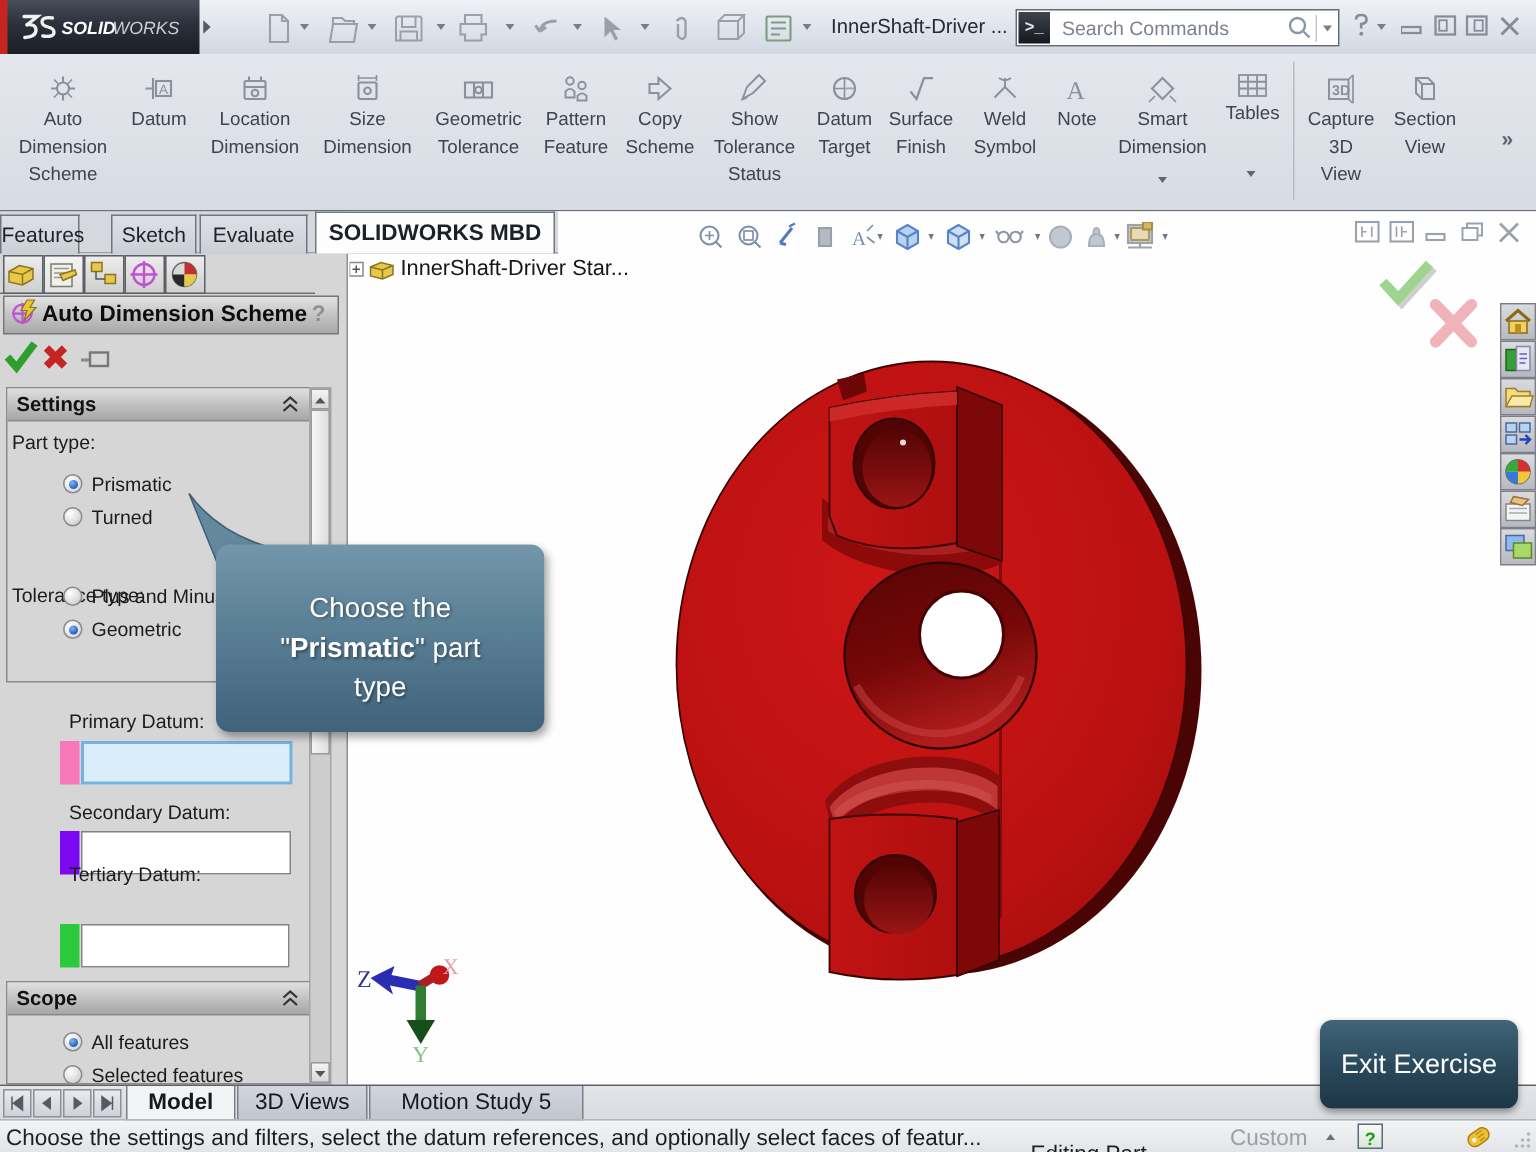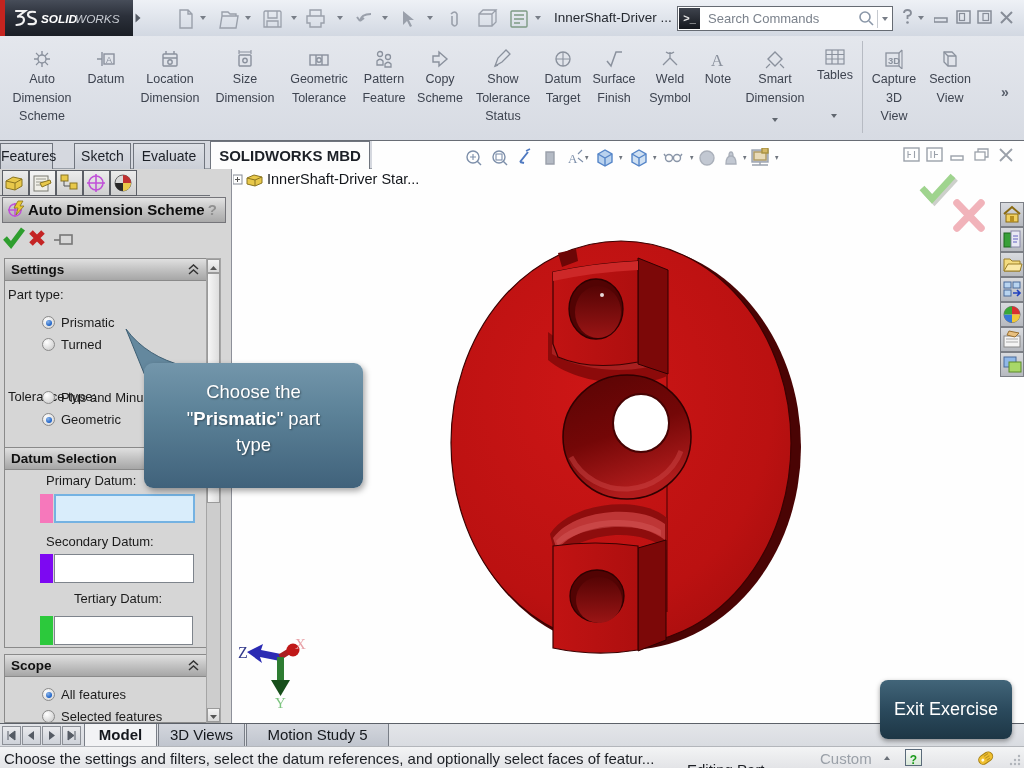--- a/index.html
+++ b/index.html
@@ -34,21 +34,21 @@
 .grphdr{height:22px;background:linear-gradient(#e0e0e0,#c2c2c2 50%,#a6a6a6);border-bottom:1px solid #8a8a8a;font-weight:bold;font-size:13.5px;color:#111;line-height:21px;padding-left:6px;position:relative;}
 .lbl{position:absolute;font-size:13px;color:#1b1b1b;white-space:nowrap;}
 .radio{position:absolute;width:13px;height:13px;border-radius:50%;background:radial-gradient(circle at 35% 30%,#fff,#cdcdcd 85%);border:1px solid #8a8a8a;}
 .radio.sel{background:radial-gradient(circle at 35% 30%,#fdfdfd,#d8d8d8 85%);}
 .radio.sel::after{content:"";position:absolute;left:2.5px;top:2.5px;width:6px;height:6px;border-radius:50%;background:radial-gradient(circle at 35% 30%,#8ab4e8,#1d62c7 70%);}
 .dinput{position:absolute;height:29px;background:#fff;border:1px solid #7e848c;}
 .swatch{position:absolute;width:13px;height:29px;}
 #pscroll{position:absolute;left:206px;top:89px;width:15px;height:465px;background:#cdcdcd;border:1px solid #a5a5a5;}
 #pscroll .sbtn{position:absolute;left:0;width:13px;height:14px;background:linear-gradient(#f4f4f4,#d8d8d8);border:1px solid #9a9a9a;}
 #pscroll .thumb{position:absolute;left:0;top:14px;width:13px;height:230px;background:linear-gradient(90deg,#f6f6f6,#dedede);border:1px solid #9a9a9a;}
-#tooltip{left:144px;top:363px;width:219px;height:125px;border-radius:9px;background:linear-gradient(#7396ab,#5c8298 40%,#40627b);box-shadow:2px 3px 6px rgba(0,0,0,.35);color:#fff;font-size:18.5px;text-align:center;line-height:26.5px;padding-top:16px;z-index:30;text-shadow:1px 1px 2px rgba(0,0,0,.4);}
+#tooltip{left:144px;top:363px;width:219px;height:125px;border-radius:9px;background:linear-gradient(#7396ab,#5c8298 40%,#40627b);box-shadow:2px 3px 6px rgba(0,0,0,.35);color:#fff;font-size:18.5px;text-align:center;line-height:26.5px;padding-top:29px;z-index:30;text-shadow:1px 1px 2px rgba(0,0,0,.4);}
 .tpbtn{position:absolute;left:0;width:24px;height:25px;background:linear-gradient(#d9dbdf,#b6b9bf);border:1px solid #7c7f86;}
 #bottombar{left:0;top:723px;width:1024px;height:39px;background:linear-gradient(#e3e5e9,#d2d5db);border-top:1px solid #5c6169;}
 .navbtn{position:absolute;top:2px;width:19px;height:19px;background:linear-gradient(#e9eaed,#ced2d9);border:1px solid #8c9097;}
 .btab{position:absolute;top:0;height:23px;background:linear-gradient(#d3d6dd,#c0c5ce);border:1px solid #797e87;border-top:none;font-size:15px;color:#15181d;text-align:center;line-height:21px;}
 .btab.active{background:#f2f3f5;font-weight:bold;}
 #statusbar{left:0;top:746px;width:1024px;height:22px;background:linear-gradient(#f3f4f5,#e3e4e7);border-top:1px solid #b3b6bb;font-size:15px;color:#1c1f24;}
 .wb{position:absolute;top:10px;}
 </style>
 </head>
 <body>
@@ -397,30 +397,27 @@
   <div class="lbl" style="left:8px;top:118px;">Part type:</div>
   <div class="radio sel" style="left:42px;top:147px;"></div>
   <div class="lbl" style="left:61px;top:146px;">Prismatic</div>
   <div class="radio" style="left:42px;top:169px;"></div>
   <div class="lbl" style="left:61px;top:168px;">Turned</div>
   <div class="lbl" style="left:8px;top:196px;margin-top:24px;">Tolerance type:</div>
   <div class="radio" style="left:42px;top:222px;"></div>
   <div class="lbl" style="left:61px;top:221px;">Plus and Minus</div>
   <div class="radio sel" style="left:42px;top:244px;"></div>
   <div class="lbl" style="left:61px;top:243px;">Geometric</div>
-  <div class="grp" style="top:278px;height:201px;">
-    <div class="grphdr">Datum Selection</div>
-  </div>
   <div class="lbl" style="left:46px;top:304px;">Primary Datum:</div>
   <div class="swatch" style="left:40px;top:325px;background:#f678bb;"></div>
   <div class="dinput" style="left:54px;top:325px;width:141px;background:#d9edfb;border:2px solid #74b2e2;"></div>
   <div class="lbl" style="left:46px;top:365px;">Secondary Datum:</div>
   <div class="swatch" style="left:40px;top:385px;background:#7d08f2;"></div>
   <div class="dinput" style="left:54px;top:385px;width:140px;"></div>
-  <div class="lbl" style="left:46px;top:422px;margin-left:28px;">Tertiary Datum:</div>
+  <div class="lbl" style="left:46px;top:406px;">Tertiary Datum:</div>
   <div class="swatch" style="left:40px;top:447px;background:#2cc93c;"></div>
   <div class="dinput" style="left:54px;top:447px;width:139px;"></div>
   <div class="grp" style="top:485px;height:69px;">
     <div class="grphdr">Scope<svg width="11" height="11" style="position:absolute;right:7px;top:5px;">
           <path d="M1 5 L5.5 1 L10 5 M1 10 L5.5 6 L10 10" fill="none" stroke="#333" stroke-width="1.5"></path>
         </svg></div>
   </div>
   <div class="radio sel" style="left:42px;top:519px;"></div>
   <div class="lbl" style="left:61px;top:518px;">All features</div>
   <div class="radio" style="left:42px;top:541px;"></div>

